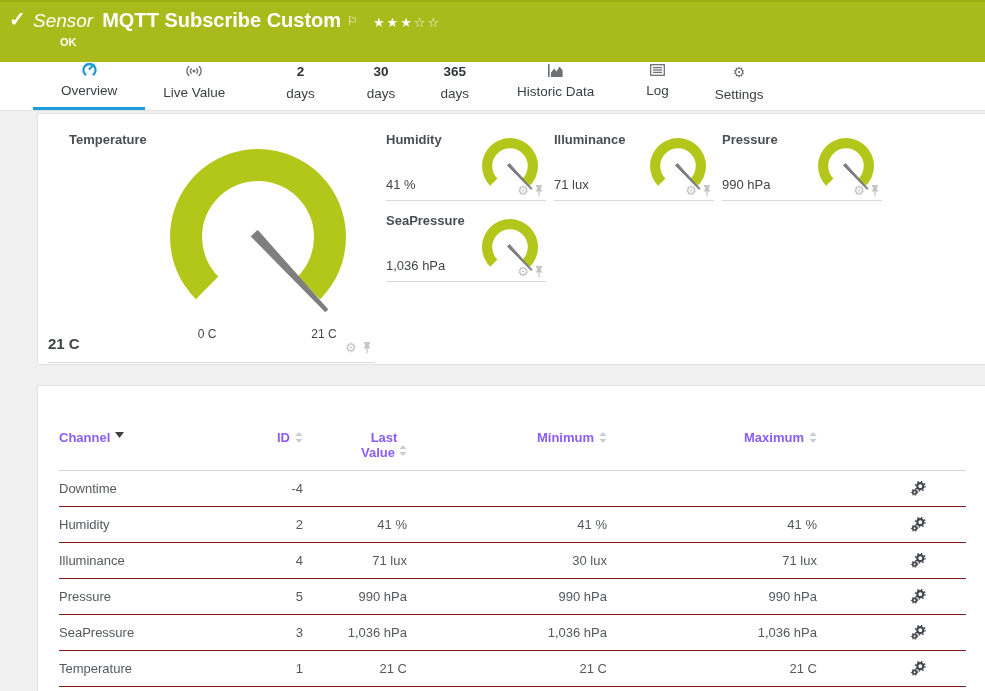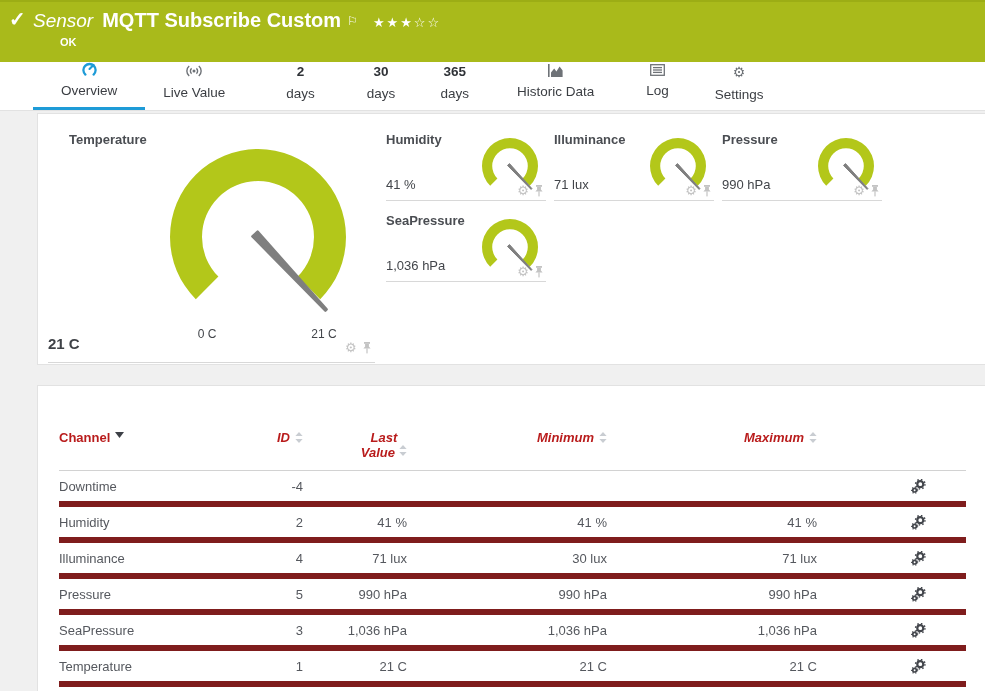--- a/index.html
+++ b/index.html
@@ -104,28 +104,28 @@
   .tile .card-icons { right: 2px; bottom: 3px; left: auto; top: auto; }
 
   
   .chan-table { position: absolute; left: 21px; top: 44px; width: 907px; }
   .t-head, .t-row {
     display: grid;
     grid-template-columns: 200px 44px 104px 200px 210px 149px;
   }
   .t-head { border-bottom: 1px solid #d2d2d2; padding-bottom: 10px; }
   .th {
-    font-size: 13px; font-weight: 700; color: #b91c1c;
+    font-size: 13px; font-weight: 700; color: #8b5cf6;
     display: flex; align-items: flex-start; gap: 5px; cursor: pointer; line-height: 15px;
   }
-  .th.right { justify-content: flex-end; font-style: italic; }
+  .th.right { justify-content: flex-end; }
   .th .stack { text-align: center; }
   .th .stack .line2 { display: flex; align-items: flex-start; gap: 4px; justify-content: center; }
   .sort-icon { margin-top: 2px; }
-  .t-row { height: 36px; border-bottom: 6px solid #7f1d1d; }
+  .t-row { height: 36px; border-bottom: 1px solid #7f1d1d; }
   .td {
     font-size: 13px; color: #55585e;
     display: flex; align-items: center;
   }
   .td.right { justify-content: flex-end; }
   .td.gear-cell { justify-content: flex-end; padding-right: 40px; }
   .row-gear { cursor: pointer; display: inline-flex; }
 </style>
 </head>
 <body>

